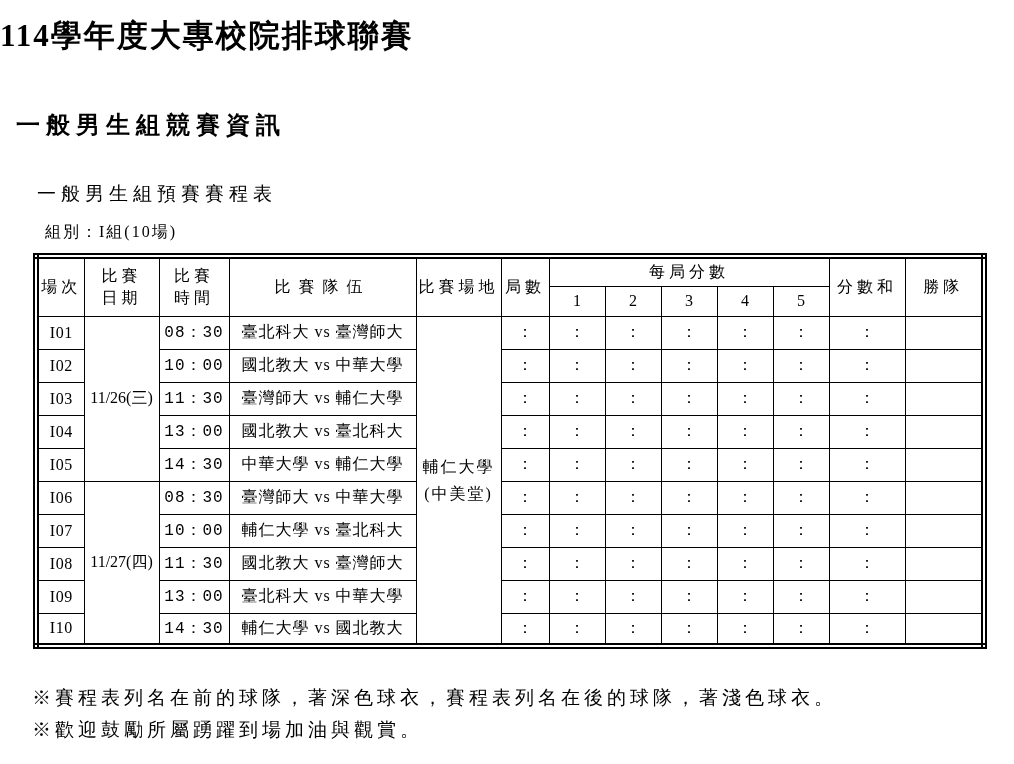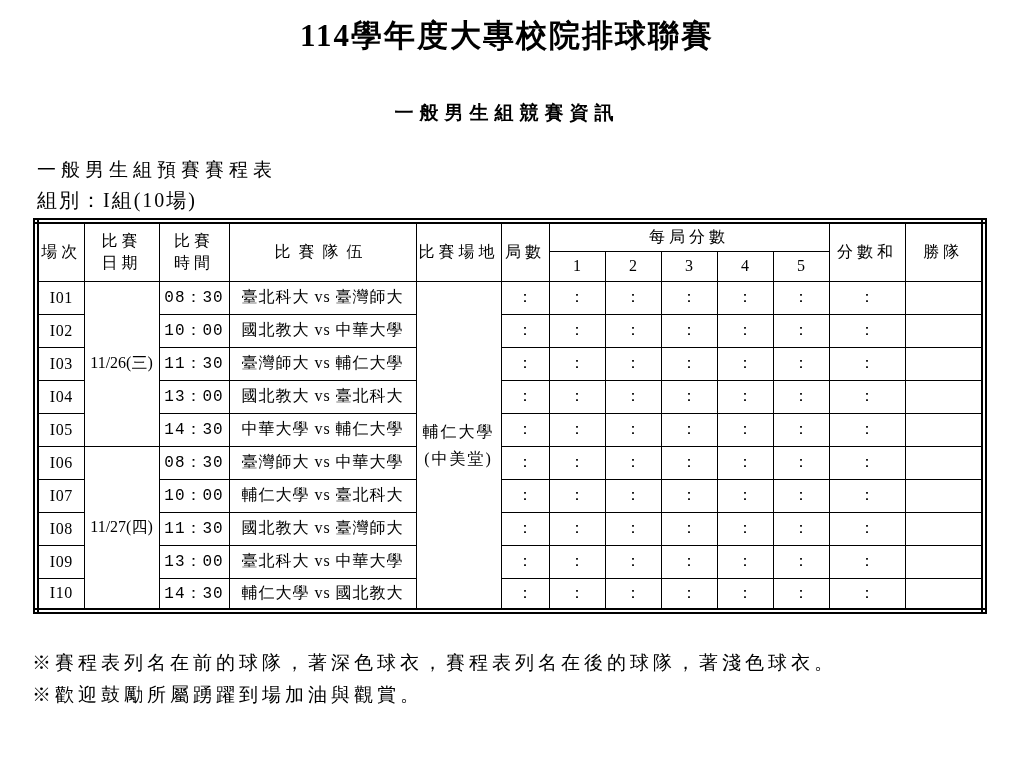--- a/index.html
+++ b/index.html
@@ -7,37 +7,36 @@
     margin: 0; padding: 0;
     width: 1014px; height: 764px;
     background: #ffffff;
     color: #000000;
     font-family: "Liberation Serif", "DejaVu Serif", serif;
   }
   .page { width: 1014px; height: 764px; overflow: hidden; }
 
   .title {
     margin: 0; padding-top: 15px;
-    text-align: center;
+    text-align: left;
     font-size: 31px; font-weight: bold;
     letter-spacing: 2px; line-height: 42px;
   }
   .subtitle {
-    margin: 4px; padding-top: 39px;
-    text-align: center;
-    font-size: 19px; font-weight: bold;
+    margin: 16px; padding-top: 39px;
+    font-size: 24px; font-weight: bold;
     letter-spacing: 6px; line-height: 26px;
   }
   .intro-line1 {
     margin: 0; padding: 27px 0 0 37px;
     font-size: 19px; letter-spacing: 5px; line-height: 26px;
   }
   .intro-line2 {
-    margin: 0; padding: 4px 16px 0 37px;
-    font-size: 20px; letter-spacing: 2px; line-height: 26px;
+    margin: 8px; padding: 4px 16px 0 37px;
+    font-size: 16px; letter-spacing: 2px; line-height: 26px;
   }
 
   table.schedule {
     margin: 5px 0 0 33px;
     width: 952px;
     table-layout: fixed;
     border-collapse: collapse;
     border: 6px double #000;
   }
   table.schedule th, table.schedule td {

